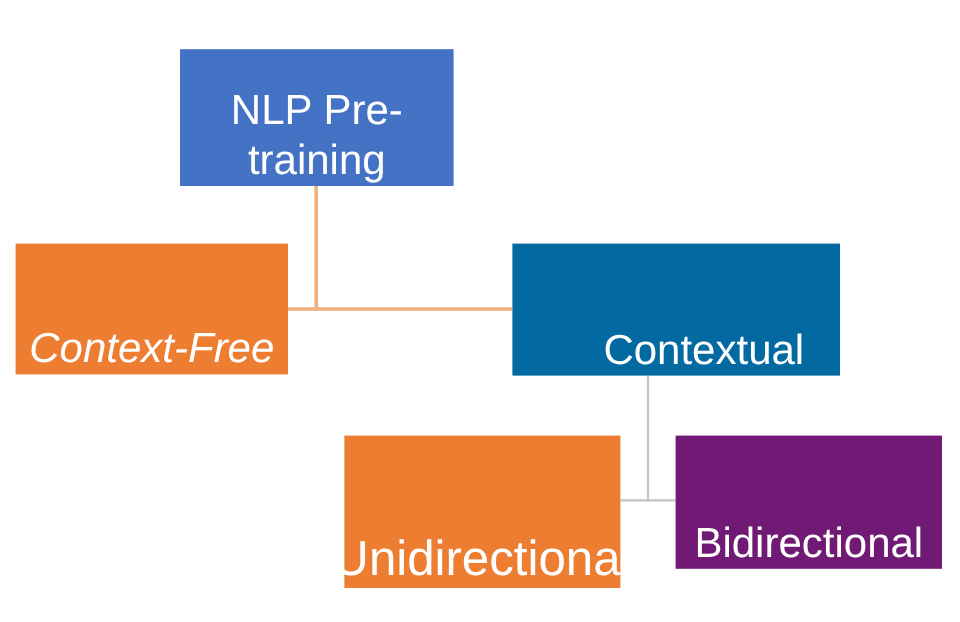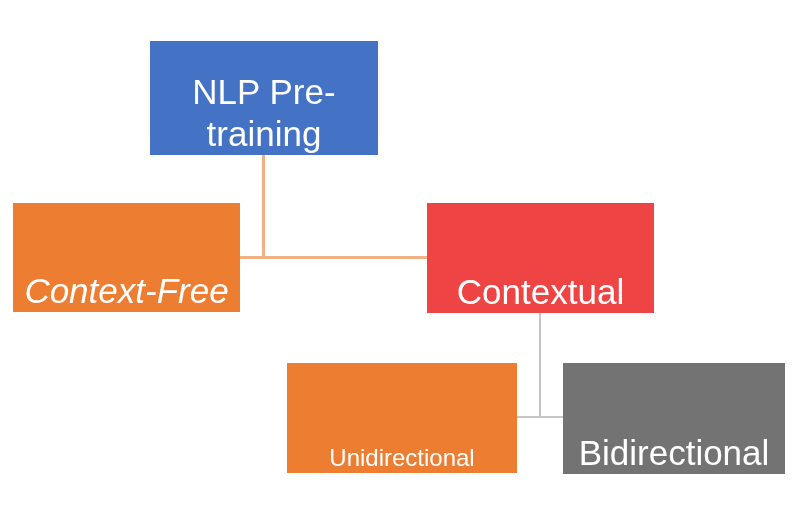--- a/index.html
+++ b/index.html
@@ -22,21 +22,21 @@
     text-align: center;
     color: #ffffff;
     font-size: 35px;
     line-height: 1.2;
     letter-spacing: 0px;
   }
   .node span { display: block; }
   .node-root          { left: 150px; top: 41px;  width: 228px; height: 114px; }
   .node-context-free  { left: 13px;  top: 203px; width: 227px; height: 109px; font-style: italic; }
   .node-contextual    { left: 427px; top: 203px; width: 227px; height: 110px; }
-  .node-unidirectional{ left: 287px; top: 363px; width: 230px; height: 110px; font-size: 24px; }
+  .node-unidirectional{ left: 287px; top: 363px; width: 230px; height: 127px; font-size: 41px; }
   .node-bidirectional { left: 563px; top: 363px; width: 222px; height: 111px; }
   .connector {
     position: absolute;
   }
   .conn-root-v        { left: 262px; top: 155px; width: 3px;   height: 104px; }
   .conn-cf-ctx-h      { left: 240px; top: 256px; width: 187px; height: 3px;   }
   .conn-ctx-v         { left: 539px; top: 313px; width: 2px;   height: 105px; }
   .conn-uni-bi-h      { left: 517px; top: 416px; width: 46px;  height: 2px;   }
 </style>
 </head>
@@ -50,25 +50,25 @@
   <div class="connector conn-uni-bi-h" style="background-color: rgb(198, 198, 198);"></div>
 
   <div class="node node-root" style="background-color: rgb(68, 114, 196);">
     <span>NLP Pre-training</span>
   </div>
 
   <div class="node node-context-free" style="background-color: rgb(237, 125, 49);">
     <span>Context-Free</span>
   </div>
 
-  <div class="node node-contextual" style="background-color: #ef4444;">
+  <div class="node node-contextual" style="background-color: #0369a1; padding-left: 46px;">
     <span>Contextual</span>
   </div>
 
   <div class="node node-unidirectional" style="background-color: rgb(237, 125, 49);">
     <span>Unidirectional</span>
   </div>
 
-  <div class="node node-bidirectional" style="background-color: #737373;">
+  <div class="node node-bidirectional" style="background-color: #701a75;">
     <span>Bidirectional</span>
   </div>
 
 </div>
 
 </body></html>

